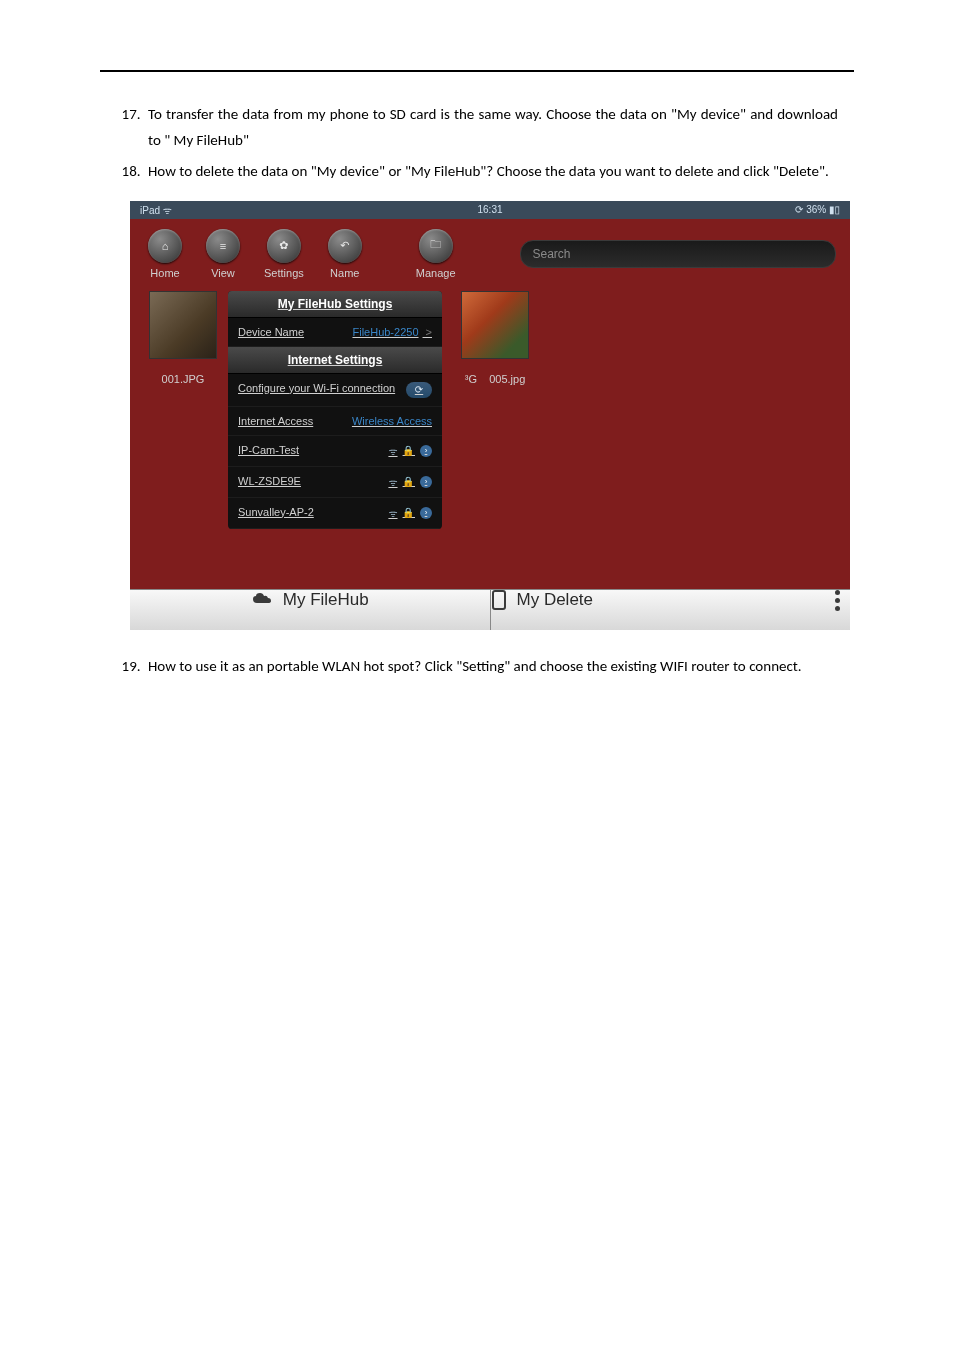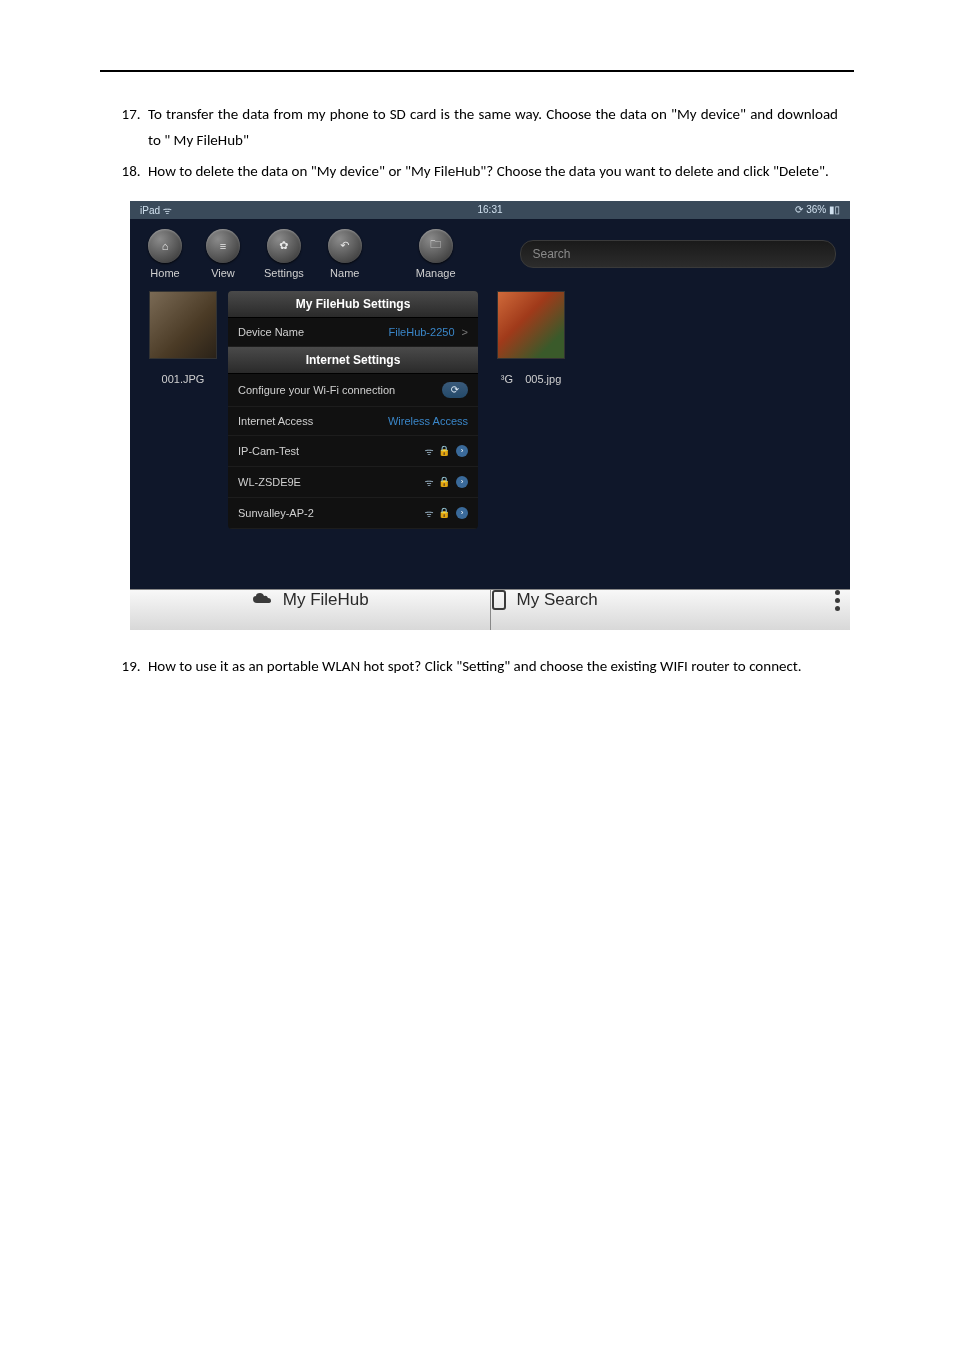--- a/index.html
+++ b/index.html
@@ -25,21 +25,21 @@
   ol.doc-list > li {
     margin-bottom: 6px;
     text-align: justify;
     padding-left: 4px;
   }
 
   
   .screenshot {
     width: 720px;
     margin: 14px 0 24px 30px;
-    background: #0f172a;
+    background: #7f1d1d;
     color: #c8c8c8;
     font-family: "Helvetica Neue", Arial, sans-serif;
     font-size: 12px;
     position: relative;
   }
   .statusbar {
     background: #3a4a5a;
     height: 18px;
     display: flex;
     align-items: center;
@@ -96,37 +96,38 @@
     display:flex; flex-direction:column; align-items:center;
     font-size:11px; color:#d0d0d0; gap:14px;
   }
   .thumb-img {
     width: 66px; height: 66px;
     background: linear-gradient(135deg,#7a6a55 0%, #4a3a25 60%, #2a2218 100%);
     border: 1px solid #333;
   }
 
   .panel {
-    width: 250px;
+    width: 214px;
     background: #111;
     border-radius: 4px;
     overflow: hidden;
     color:#d0d0d0;
+    text-decoration:underline;
   }
   .panel-header {
     background: linear-gradient(#4a4a4a,#2a2a2a);
     padding: 6px 0;
     text-align: center;
     color: #fff;
     font-weight: bold;
     font-size: 12px;
     border-bottom:1px solid #000;
   }
   .panel-row {
-    display:flex; justify-content:space-between; align-items:center;
+    display:flex; justify-content:space-between; 
     padding: 8px 10px;
     border-bottom: 1px solid #1d1d1d;
     font-size: 11px;
   }
   .panel-row .val { color:#3a86c8; }
   .panel-row .chev { color:#777; margin-left:4px;}
   .refresh-pill {
     width: 26px; height: 16px;
     border-radius: 9px;
     background: linear-gradient(#3a5a7a,#244a6a);
@@ -272,21 +273,21 @@
             </svg>
         </span>
         <span>My FileHub</span>
       </div>
       <div class="bb-half">
         <span>
           <svg width="16" height="20" viewBox="0 0 16 20">
               <rect x="2" y="1" width="12" height="18" rx="2" fill="none" stroke="#3a3a3a" stroke-width="2"></rect>
             </svg>
         </span>
-        <span>My Search</span>
+        <span>My Delete</span>
         <span class="dots">
             <span></span>
             <span></span>
             <span></span>
           </span>
       </div>
     </div>
   </div>
 
   <ol class="doc-list" start="19">

